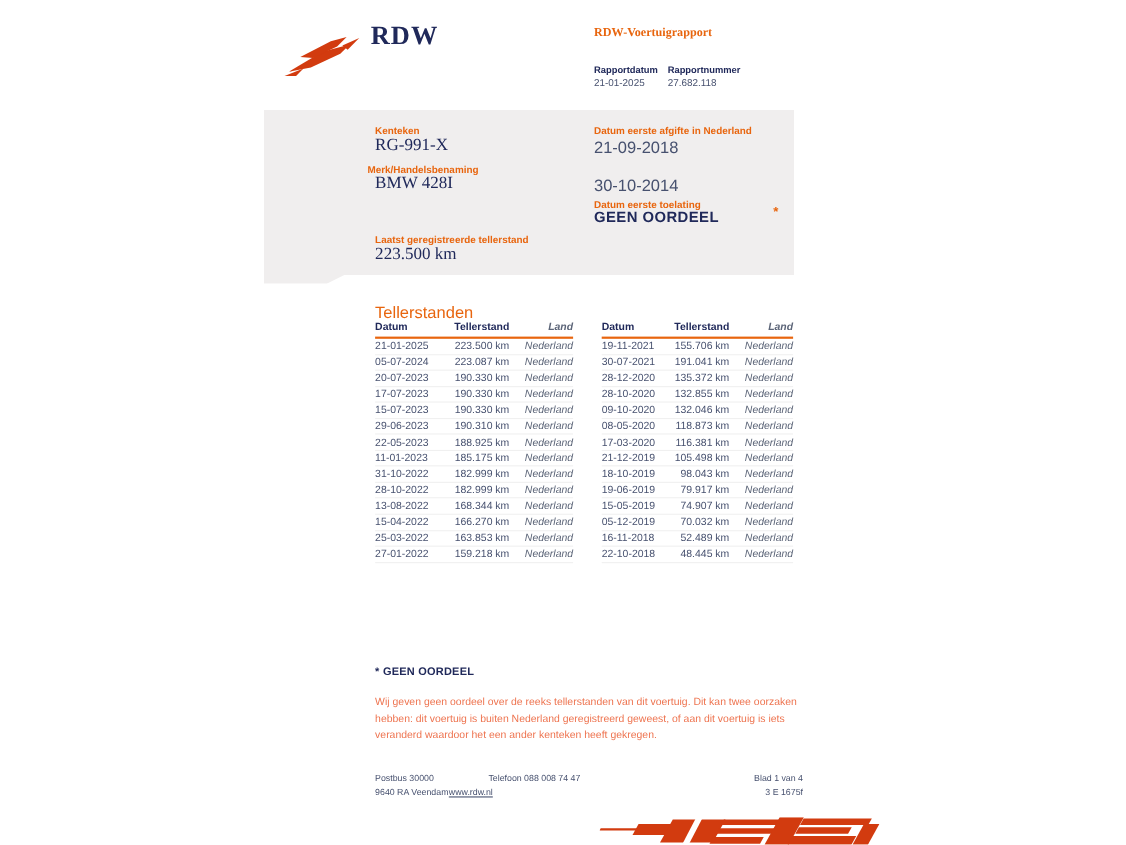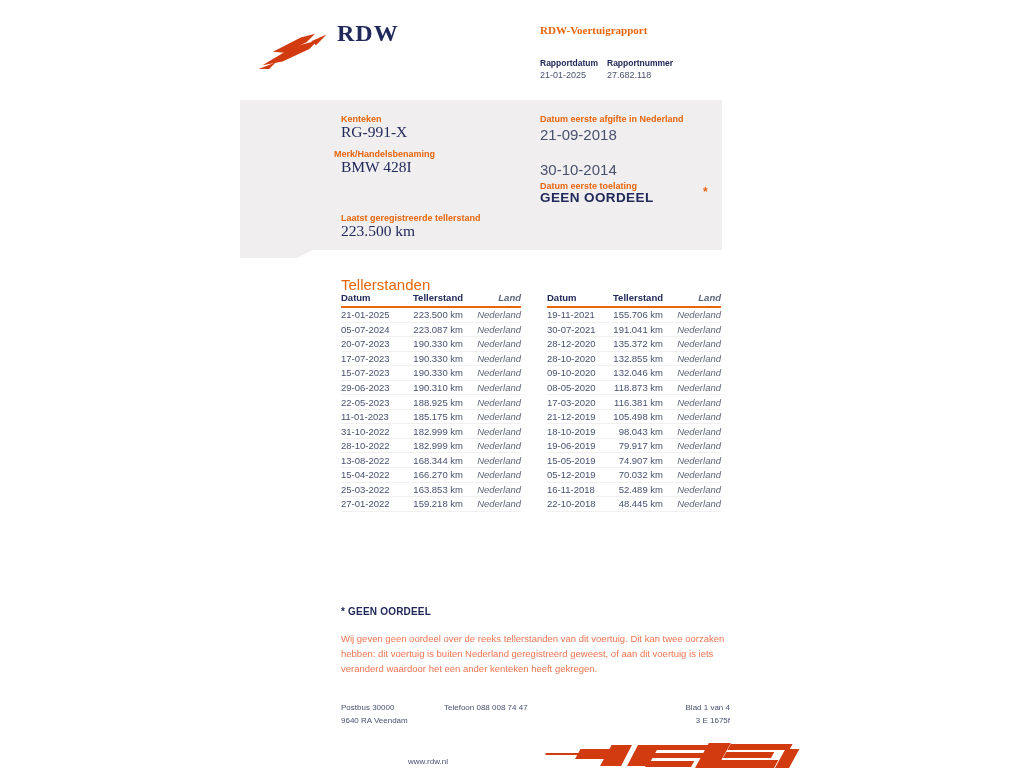--- a/index.html
+++ b/index.html
@@ -53,21 +53,21 @@
 
   
   .footnote-title{left:341px;top:606px;font-size:10px;font-weight:bold;color:var(--navy);letter-spacing:.2px;}
   .footnote-body{left:341px;top:631px;width:392px;font-size:9.5px;line-height:15px;color:var(--soft-orange);}
 
   
   .footer-text{font-size:8px;color:var(--muted-navy);}
   .f-a1{left:341px;top:703px;}
   .f-a2{left:341px;top:716px;}
   .f-b1{left:408px;top:703px;margin-left:36px;}
-  .f-b2{left:408px;top:757px;}
+  .f-b2{left:408px;top:716px;text-decoration:underline;}
   .f-c1{left:640px;top:703px;width:90px;text-align:right;}
   .f-c2{left:640px;top:716px;width:90px;text-align:right;}
 
   
   .stripes{left:545px;top:743px;width:256px;height:25px;}
 </style>
 </head>
 <body>
 
 <div class="page">

